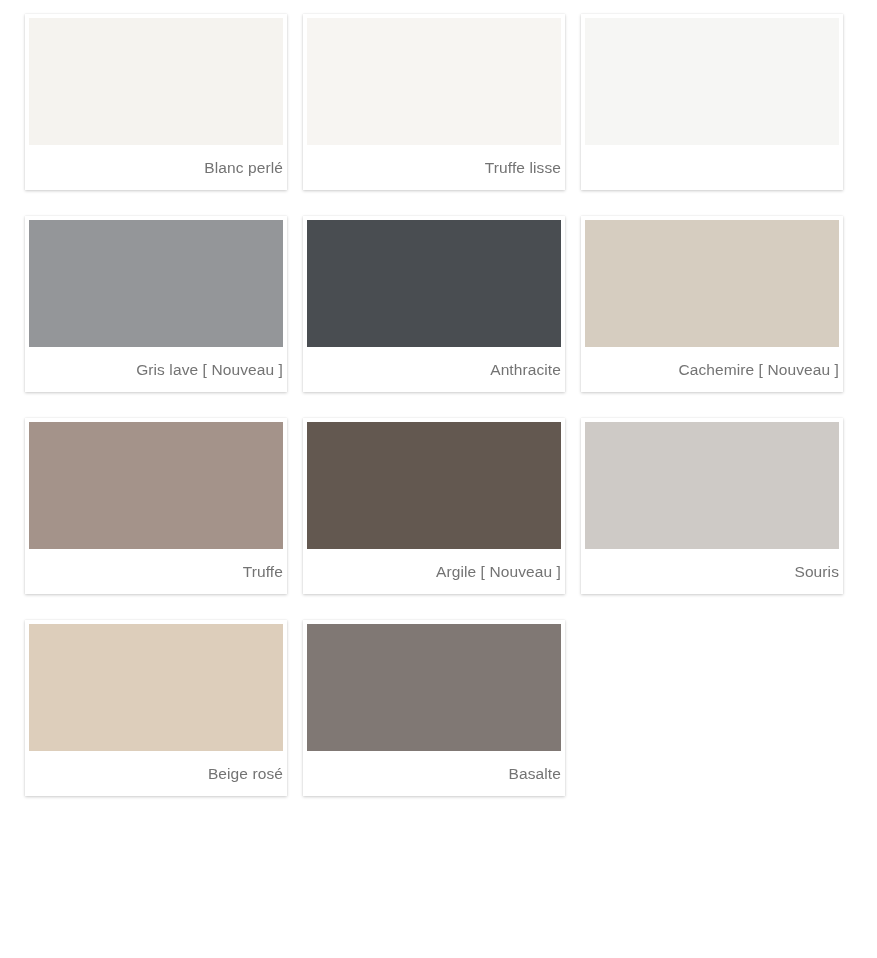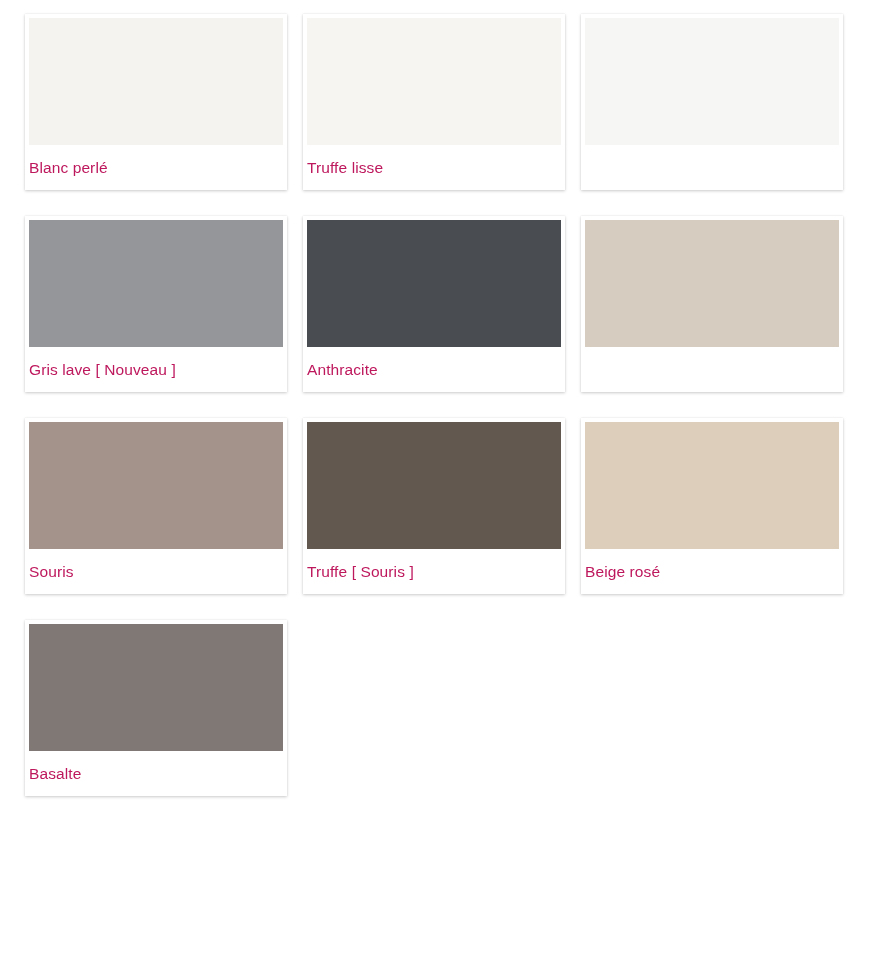--- a/index.html
+++ b/index.html
@@ -36,23 +36,23 @@
   .swatch-color {
     width: 100%;
     height: 127px;
     display: block;
   }
 
   .swatch-label {
     display: block;
     height: 45px;
     line-height: 45px;
-    text-align: left;
+    text-align: right;
     font-size: 15.5px;
-    color: #be185d;
+    color: #737373;
     letter-spacing: 0.1px;
     white-space: nowrap;
     overflow: hidden;
   }
 </style>
 </head>
 <body>
 
 <div id="swatch-grid">
     <div class="swatch-card">
@@ -69,28 +69,33 @@
     <div class="swatch-card">
       <span class="swatch-color" style="background: rgb(148, 150, 153);"></span>
       <span class="swatch-label">Gris lave [ Nouveau ]</span>
     </div>
     <div class="swatch-card">
       <span class="swatch-color" style="background: rgb(73, 77, 81);"></span>
       <span class="swatch-label">Anthracite</span>
     </div>
     <div class="swatch-card">
       <span class="swatch-color" style="background: rgb(214, 205, 192);"></span>
+      <span class="swatch-label">Cachemire [ Nouveau ]</span>
     </div>
     <div class="swatch-card">
       <span class="swatch-color" style="background: rgb(164, 147, 138);"></span>
-      <span class="swatch-label">Souris</span>
+      <span class="swatch-label">Truffe</span>
     </div>
     <div class="swatch-card">
       <span class="swatch-color" style="background: rgb(99, 88, 80);"></span>
-      <span class="swatch-label">Truffe [ Souris ]</span>
+      <span class="swatch-label">Argile [ Nouveau ]</span>
+    </div>
+    <div class="swatch-card">
+      <span class="swatch-color" style="background: rgb(206, 202, 198);"></span>
+      <span class="swatch-label">Souris</span>
     </div>
     <div class="swatch-card">
       <span class="swatch-color" style="background: rgb(221, 206, 187);"></span>
       <span class="swatch-label">Beige rosé</span>
     </div>
     <div class="swatch-card">
       <span class="swatch-color" style="background: rgb(128, 120, 116);"></span>
       <span class="swatch-label">Basalte</span>
     </div>
   </div>

